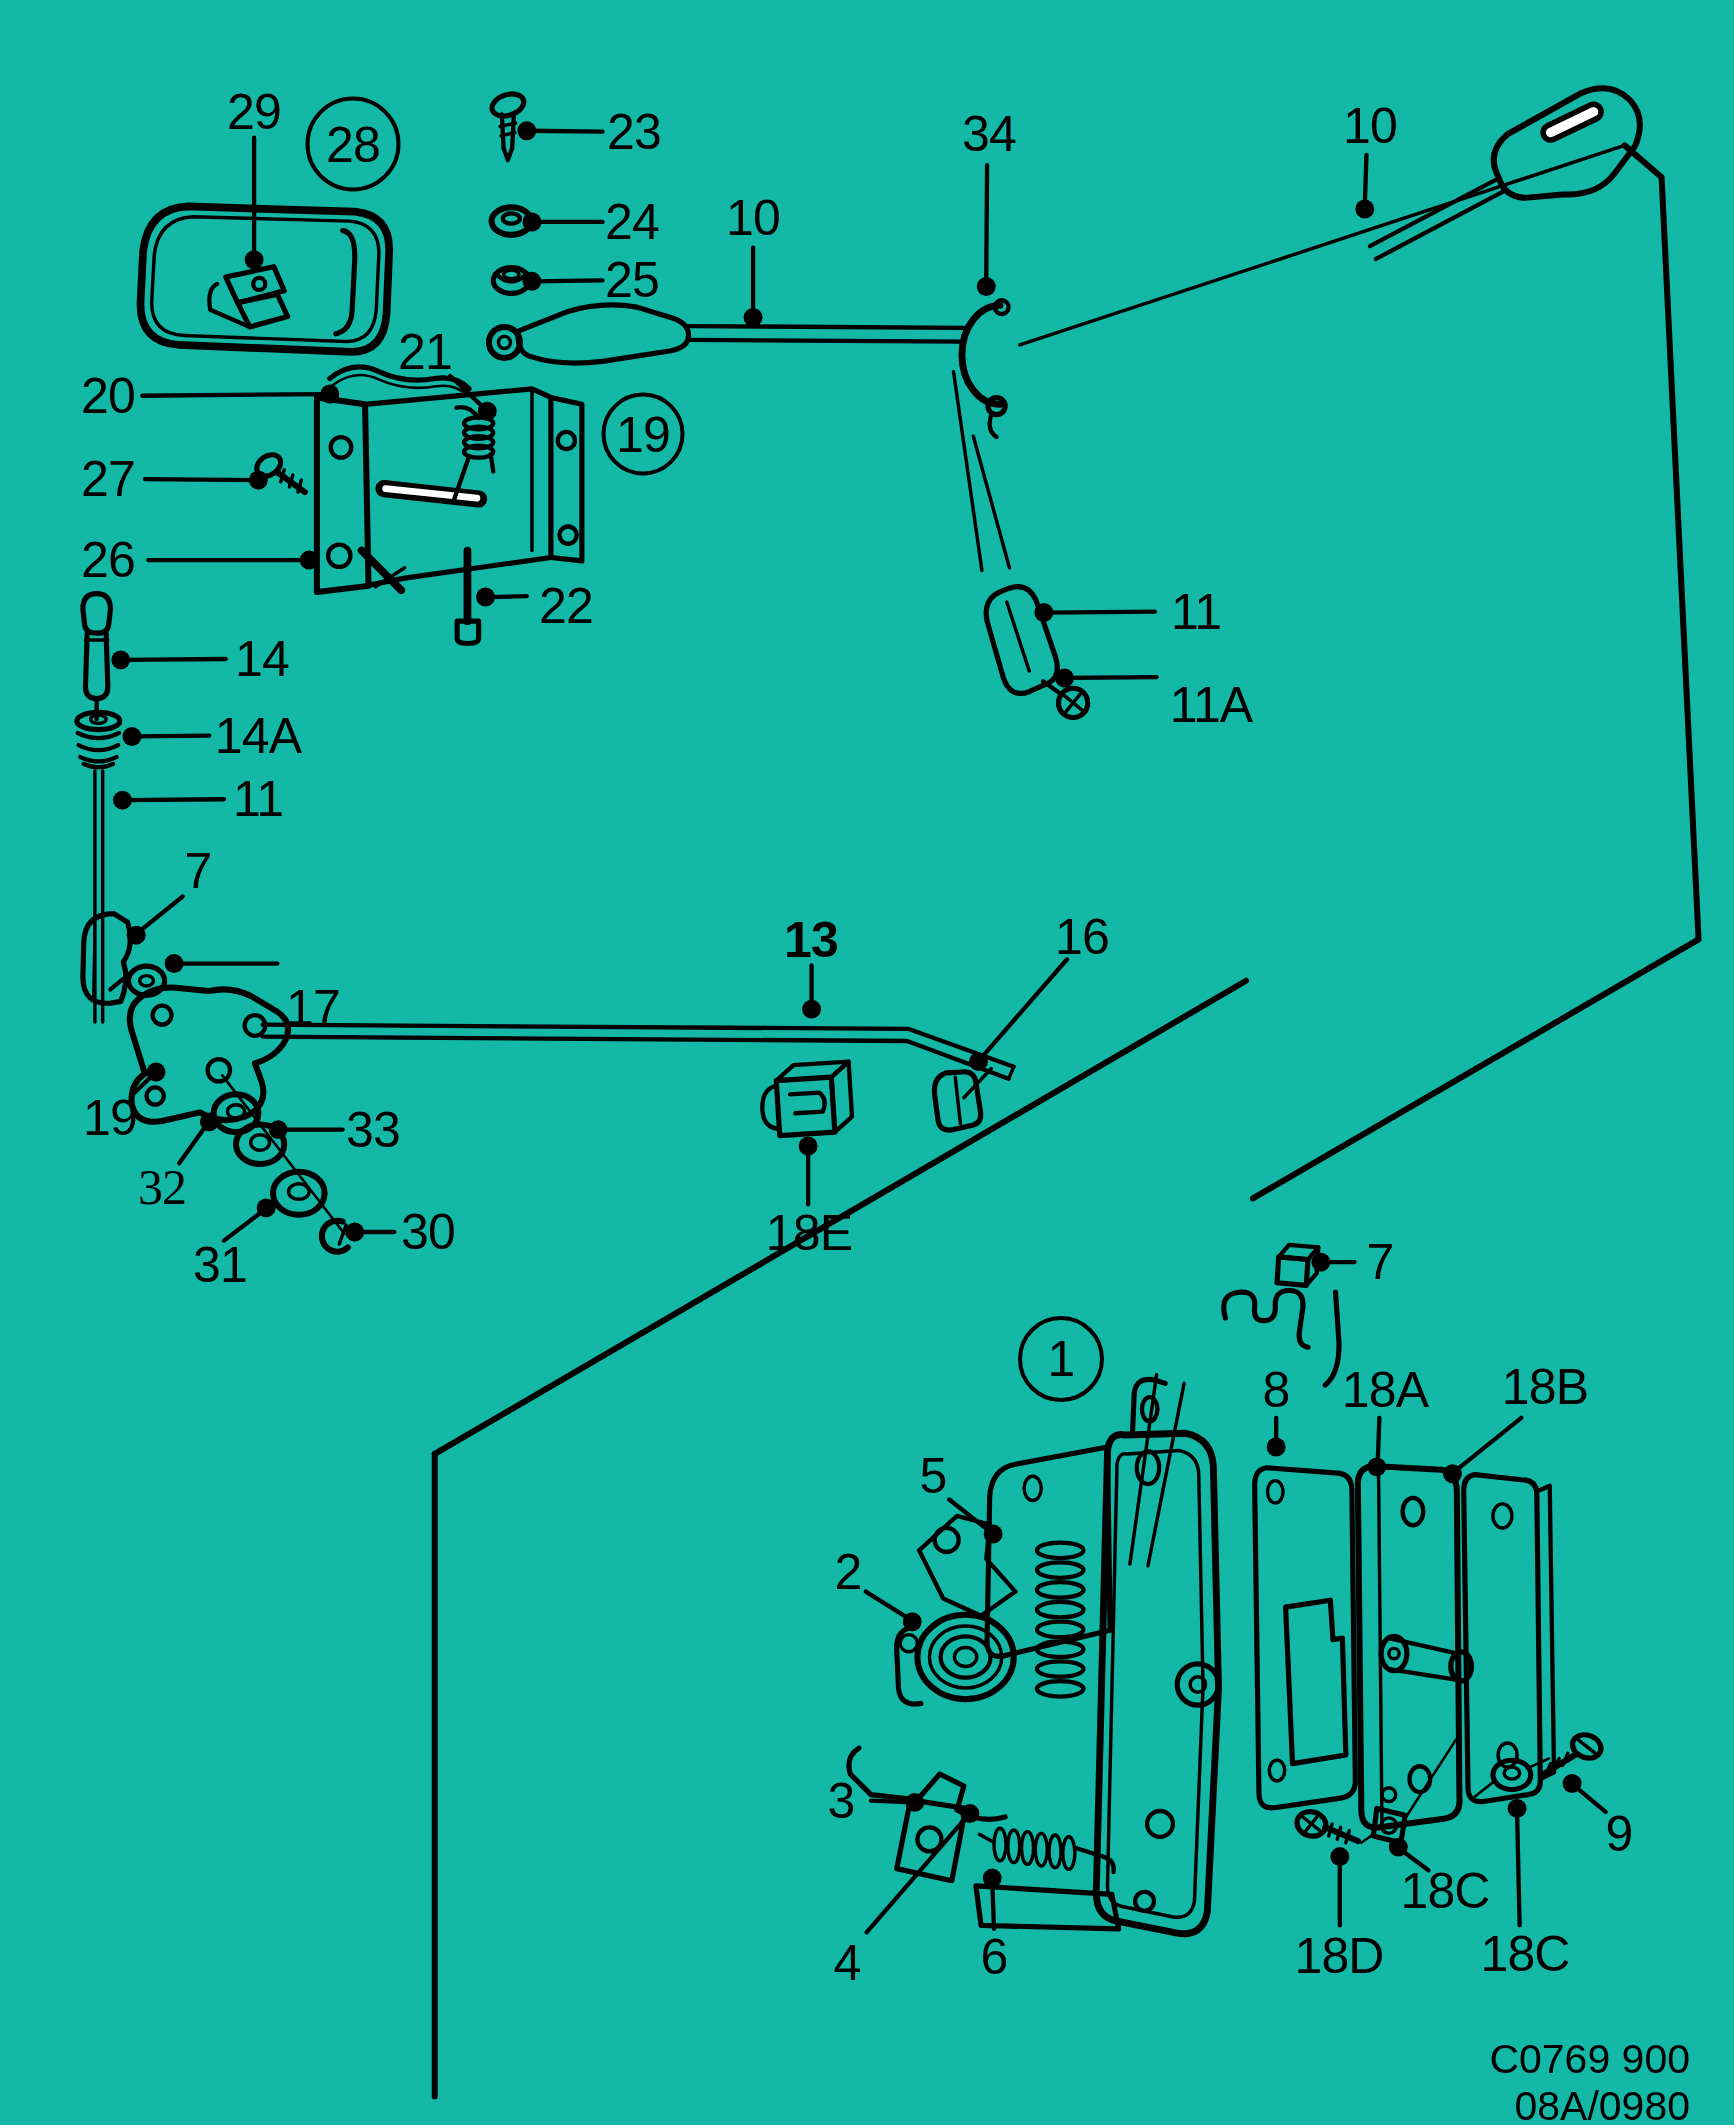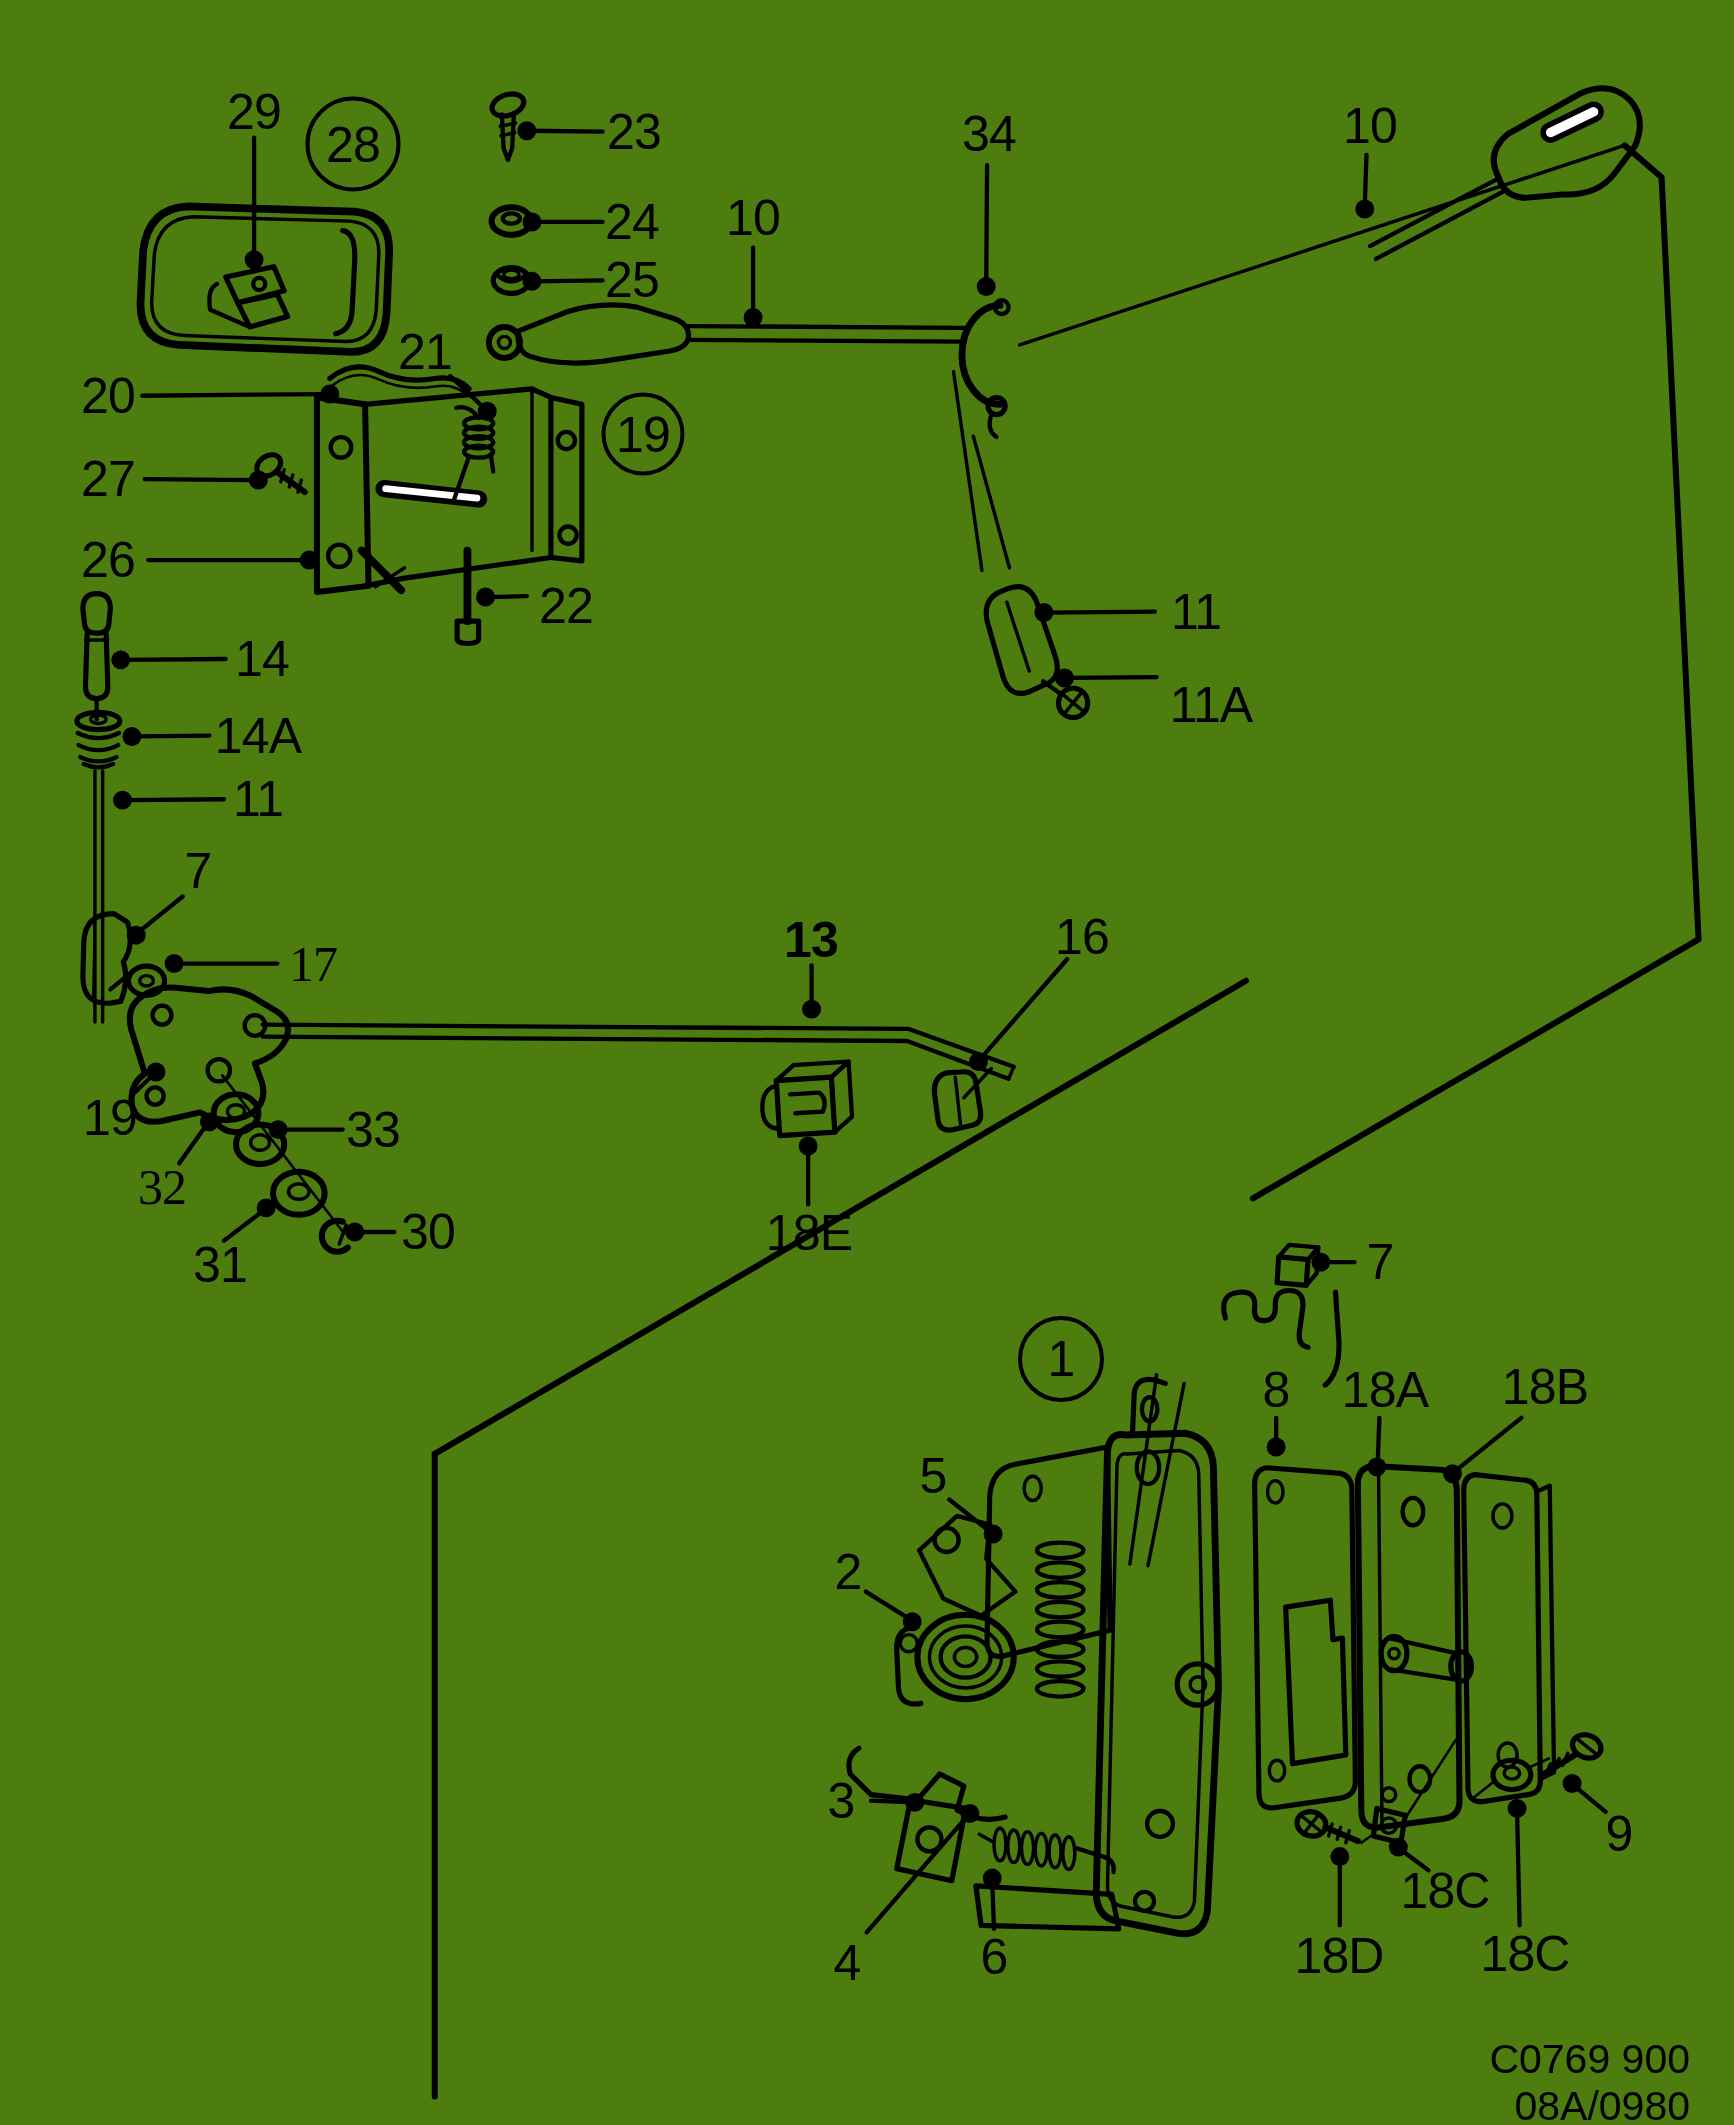--- a/index.html
+++ b/index.html
@@ -1,16 +1,16 @@
 <!DOCTYPE html>
 <html style="font-size:13.8px"><head>
 <meta charset="utf-8">
 <style>
   html,body{margin:0;padding:0;background:#ffffff;}
-  .canvas{position:relative;width:1735px;height:2125px;background:#4d7c0f;overflow:hidden;
+  .canvas{position:relative;width:1735px;height:2125px;background:#14b8a6;overflow:hidden;
           font-family:"Liberation Sans",sans-serif;color:#000;}
   .art{position:absolute;left:0;top:0;width:1735px;height:2125px;}
   .callout{position:absolute;transform:translate(-50%,-50%);
            font:400 50px/1 "Liberation Sans",sans-serif;color:#000;
            letter-spacing:-0.9px;white-space:nowrap;}
   .callout.circled{border:4.3px solid #000;border-radius:50%;
            display:flex;align-items:center;justify-content:center;
            box-sizing:border-box;}
   .footer{position:absolute;right:45px;top:2036px;text-align:right;
           font:400 41px/1.14 "Liberation Sans",sans-serif;color:#000;letter-spacing:0;}
@@ -398,21 +398,21 @@
       <div class="callout circled" style="left: 643px; top: 434px; width: 83px; height: 83px;">19</div>
       <div class="callout" style="left: 108px; top: 479px;">27</div>
       <div class="callout" style="left: 108px; top: 560px;">26</div>
       <div class="callout" style="left: 566px; top: 596px; margin-top: 10px;">22</div>
       <div class="callout" style="left: 1196px; top: 612px;">11</div>
       <div class="callout" style="left: 1211px; top: 705px;">11A</div>
       <div class="callout" style="left: 262px; top: 659px;">14</div>
       <div class="callout" style="left: 258px; top: 736px;">14A</div>
       <div class="callout" style="left: 258px; top: 799px;">11</div>
       <div class="callout" style="left: 198px; top: 871px;">7</div>
-      <div class="callout" style="left: 313px; top: 964px; font-family: Liberation Serif, serif;">17</div>
+      <div class="callout" style="left: 313px; top: 1008px;">17</div>
       <div class="callout" style="left: 110px; top: 1118px;">19</div>
       <div class="callout" style="left: 811px; top: 940px; font-weight: bold;">13</div>
       <div class="callout" style="left: 1082px; top: 937px;">16</div>
       <div class="callout" style="left: 373px; top: 1130px;">33</div>
       <div class="callout" style="left: 162px; top: 1187px; font-family: Liberation Serif, serif;">32</div>
       <div class="callout" style="left: 220px; top: 1265px;">31</div>
       <div class="callout" style="left: 428px; top: 1232px;">30</div>
       <div class="callout" style="left: 809px; top: 1233px;">18E</div>
       <div class="callout circled" style="left: 1061px; top: 1359px; width: 86px; height: 86px;">1</div>
       <div class="callout" style="left: 1380px; top: 1262px;">7</div>

